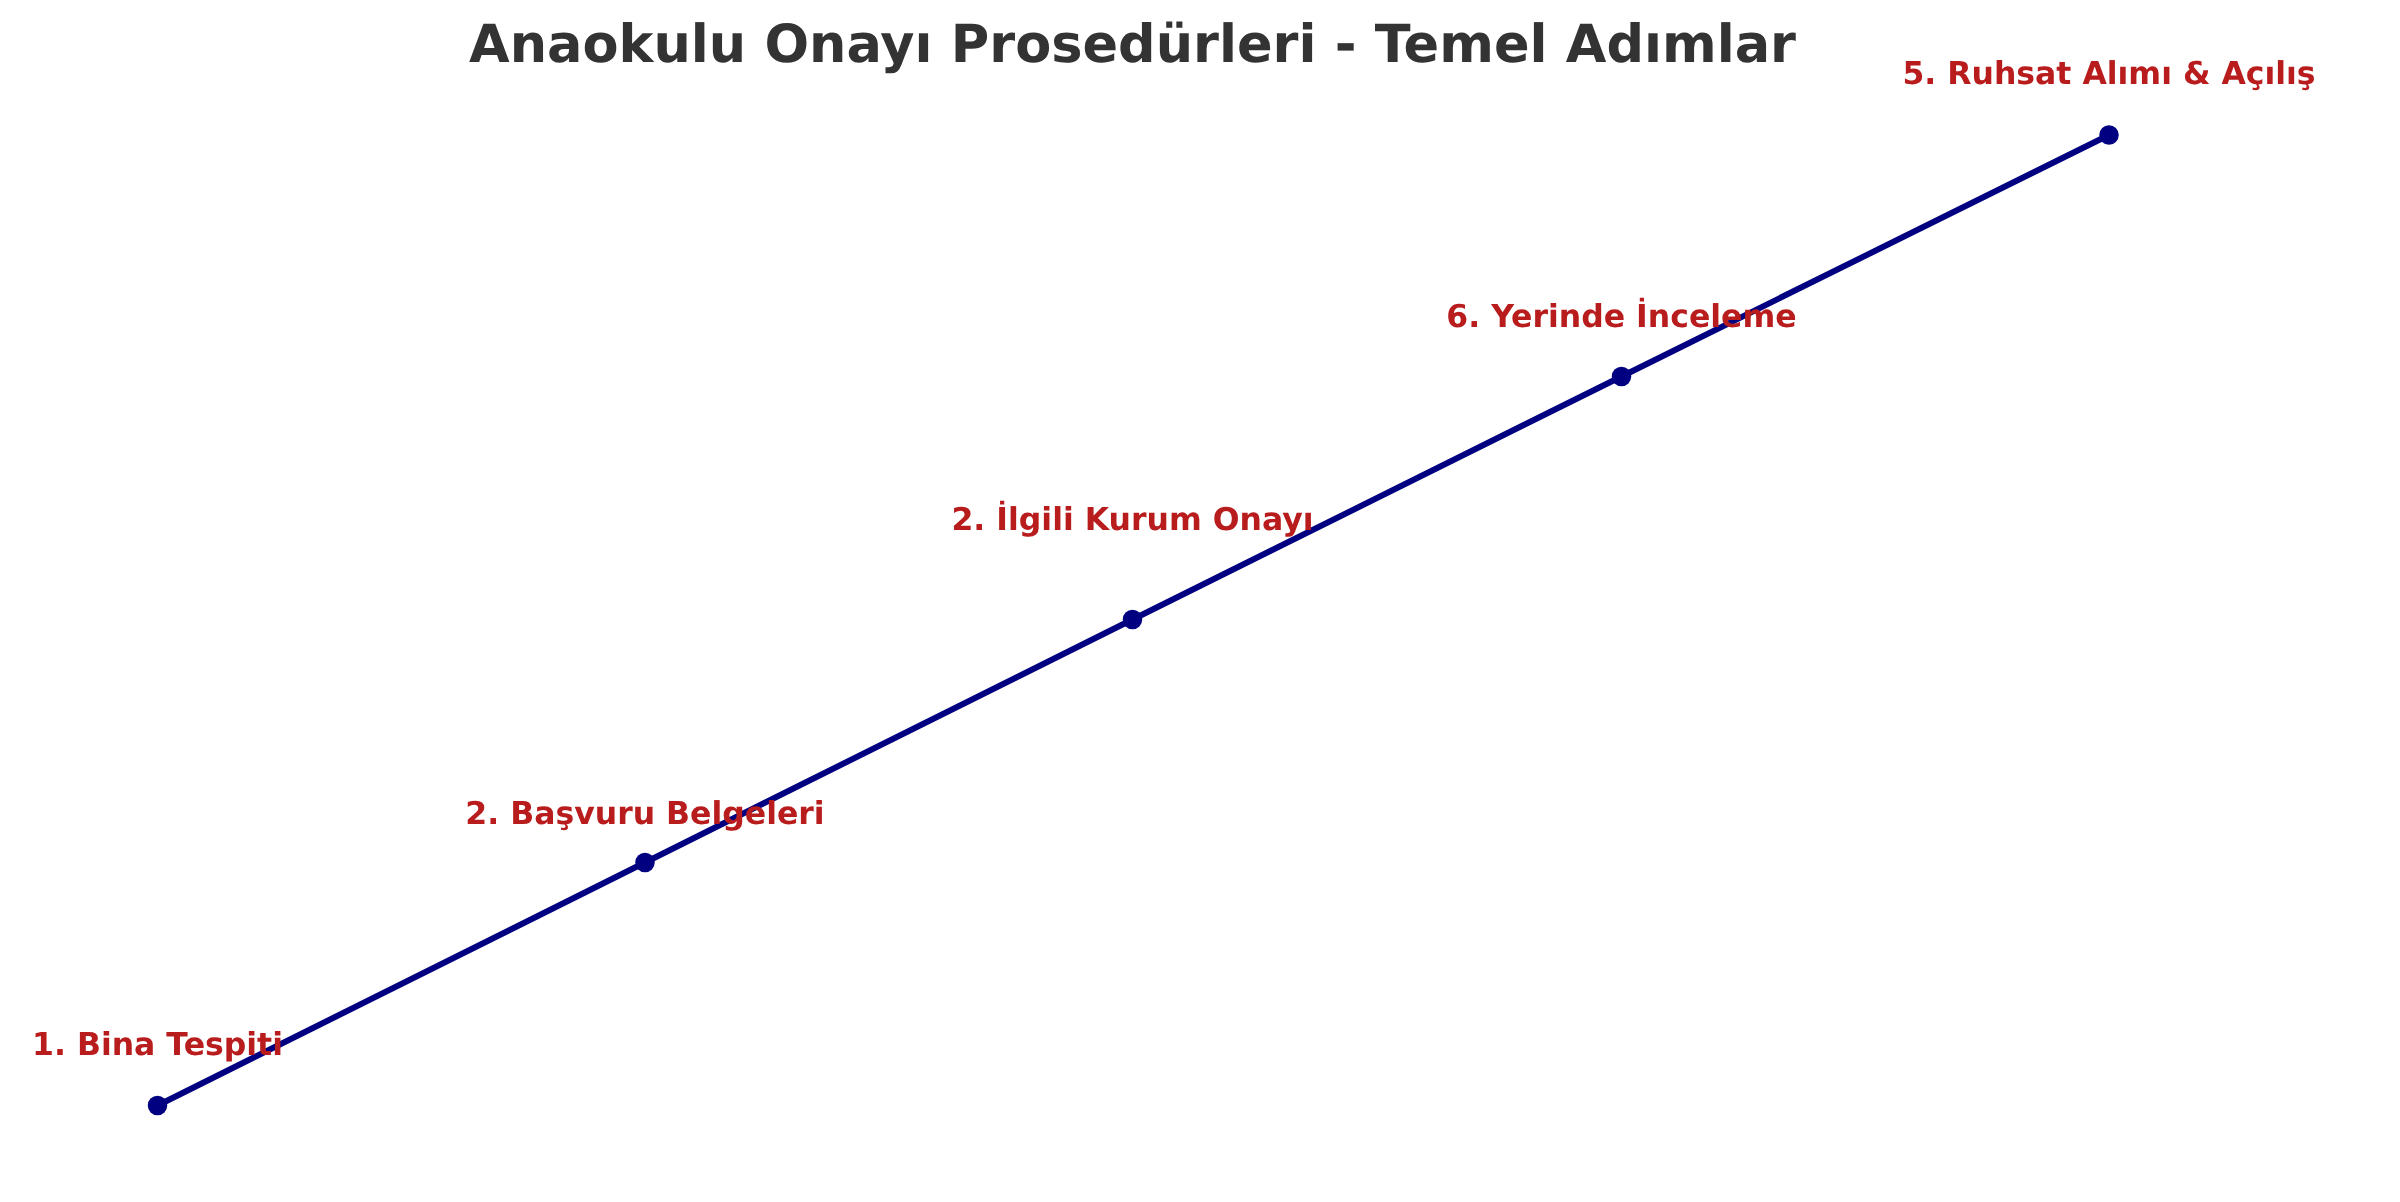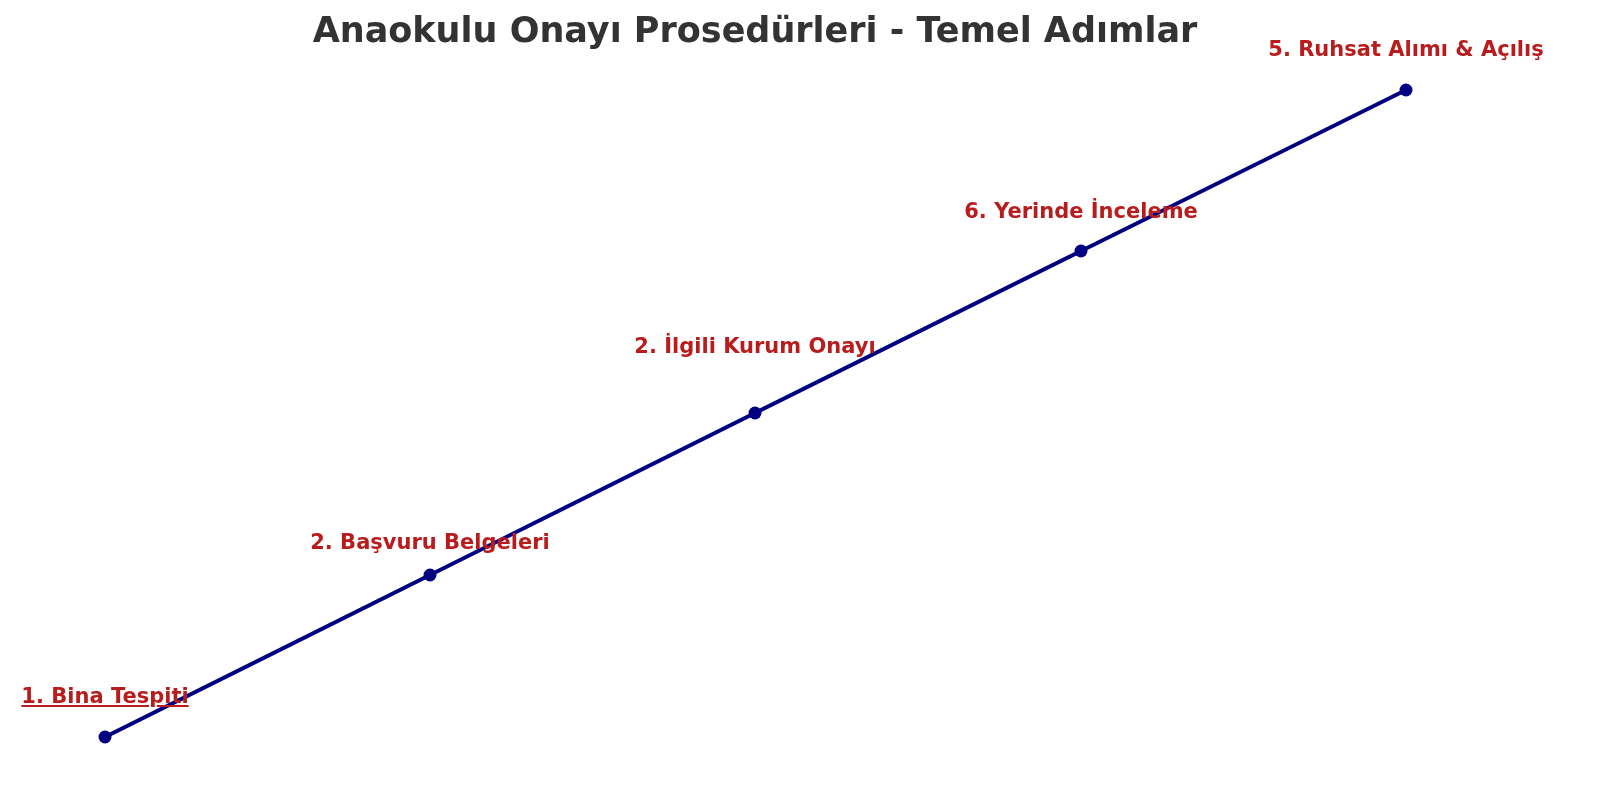--- a/index.html
+++ b/index.html
@@ -15,19 +15,19 @@
 
 <svg class="plot" width="1600" height="801">
   <polyline points="105,737 430,575 755,413 1081,251 1406,90" fill="none" stroke="#000080" stroke-width="4" stroke-linejoin="round" stroke-linecap="round"></polyline>
   <circle cx="105" cy="737" r="6.5" fill="#000080"></circle>
   <circle cx="430" cy="575" r="6.5" fill="#000080"></circle>
   <circle cx="755" cy="413" r="6.5" fill="#000080"></circle>
   <circle cx="1081" cy="251" r="6.5" fill="#000080"></circle>
   <circle cx="1406" cy="90" r="6.5" fill="#000080"></circle>
 </svg>
 
-<div class="label" style="left:105px; top:683px;text-decoration:underline;">1. Bina Tespiti</div>
+<div class="label" style="left:105px; top:683px;">1. Bina Tespiti</div>
 <div class="label" style="left:430px; top:504px;margin-top:25px;">2. Başvuru Belgeleri</div>
 <div class="label" style="left:755px; top:333px;">
   <div>2. İlgili Kurum Onayı</div>
 </div>
 <div class="label" style="left:1081px; top:198px;">6. Yerinde İnceleme</div>
 <div class="label" style="left:1406px; top:36px;">5. Ruhsat Alımı &amp; Açılış</div>
 
 </body></html>

